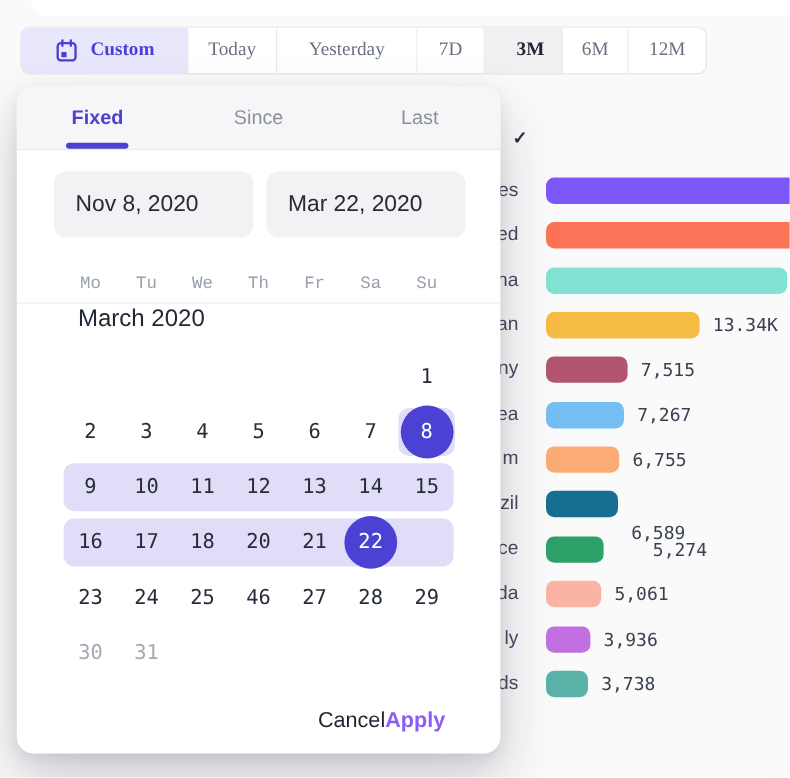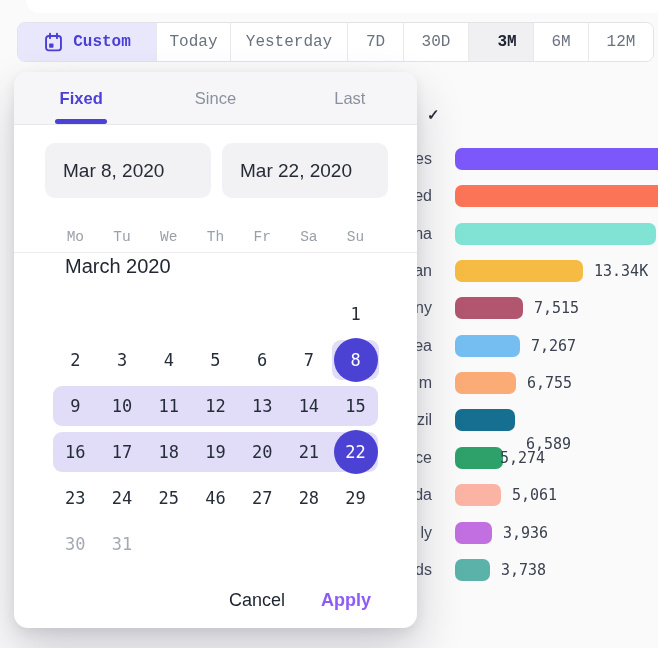--- a/index.html
+++ b/index.html
@@ -13,21 +13,21 @@
   .top-card-edge{position:absolute;left:26px;top:0;right:-4px;height:13px;background:#ffffff;border-bottom-left-radius:16px;}
 
   
   .toolbar{
     position:absolute;left:17px;top:22px;height:40px;display:flex;z-index:5;
     background:#fff;border:1px solid #e2e3e8;border-radius:8px;overflow:hidden;box-sizing:border-box;
   }
   .tb-item{
     display:flex;align-items:center;justify-content:center;gap:9px;flex:none;
     border:none;border-right:1px solid #e8e9ed;background:#fff;
-    color:#6a7280;font-size:16px;font-weight:500;font-family:Liberation Mono, monospace;cursor:pointer;padding:0;
+    color:#6a7280;font-size:16px;font-weight:500;font-family:Liberation Serif, serif;cursor:pointer;padding:0;
   }
   .tb-item:last-child{border-right:none;}
   .tb-item.custom{background:#e9e7fb;color:#4b3fd4;font-weight:600;}
   .tb-item.selected{background:#f0f0f3;color:#1f2430;font-weight:700;padding-left:12px;}
   .cal-ico{display:flex;align-items:center;}
   .cal-ico svg{display:block;}
 
   
   .chart{position:absolute;inset:0;z-index:1;}
   .chart-row{position:absolute;left:0;right:0;}
@@ -68,21 +68,21 @@
   .cell{position:relative;z-index:1;width:46.71px;height:46px;display:flex;align-items:center;justify-content:center;
     font-family:"DejaVu Sans Mono",monospace;font-size:17px;color:#262d3a;cursor:pointer;}
   .cell.empty{cursor:default;}
   .cell.muted{color:#a4aab4;}
   .cell.selected{color:#ffffff;}
   .cell.selected::before{content:"";position:absolute;z-index:-1;width:44px;height:44px;border-radius:50%;
     background:#4b42d4;left:50%;top:50%;transform:translate(-50%,-50%);}
   .cell.solo-bg::after{content:"";position:absolute;z-index:-2;left:0;right:0;top:3px;bottom:3px;
     background:#e1ddf8;border-radius:9px;}
 
-  .footer{position:absolute;top:513px;right:46px;height:30px;display:flex;gap:36px;align-items:center;}
+  .footer{position:absolute;top:513px;right:46px;height:30px;display:flex;align-items:center;}
   .btn{background:none;border:none;font-family:inherit;font-size:18px;cursor:pointer;padding:0;}
   .btn.cancel{color:#1d242f;font-weight:500;}
   .btn.apply{color:#8b5cf6;font-weight:600;}
 </style>
 </head>
 <body>
 
 <div class="top-card-edge"></div>
 
 <div class="toolbar" id="toolbar">
@@ -99,23 +99,20 @@
     </button>
     <button class="tb-item" style="width: 74px;">
       <span>Today</span>
     </button>
     <button class="tb-item" style="width: 117px;">
       <span>Yesterday</span>
     </button>
     <button class="tb-item" style="width: 56px;">
       <span>7D</span>
     </button>
-    <button class="tb-item" style="width: 65px;">
-      <span>30D</span>
-    </button>
     <button class="tb-item selected" style="width: 65px;">
       <span>3M</span>
     </button>
     <button class="tb-item" style="width: 55px;">
       <span>6M</span>
     </button>
     <button class="tb-item" style="width: 64px;">
       <span>12M</span>
     </button>
   </div>
@@ -155,21 +152,21 @@
       <span class="chart-value" style="left: 527px;">6,755</span>
     </div>
     <div class="chart-row" style="top: 409.45px; height: 22px;">
       <span class="chart-label">zil</span>
       <div class="chart-bar" style="left: 455px; width: 60px; height: 22px; background: rgb(22, 111, 144);"></div>
       <span class="chart-value" style="left: 526px; margin-top: 24px;">6,589</span>
     </div>
     <div class="chart-row" style="top: 446.8px; height: 22px;">
       <span class="chart-label">ce</span>
       <div class="chart-bar" style="left: 455px; width: 48px; height: 22px; background: rgb(46, 161, 107);"></div>
-      <span class="chart-value" style="left: 500px;">5,274</span>
+      <span class="chart-value" style="left: 544px;">5,274</span>
     </div>
     <div class="chart-row" style="top: 484.15px; height: 22px;">
       <span class="chart-label">da</span>
       <div class="chart-bar" style="left: 455px; width: 46px; height: 22px; background: rgb(251, 179, 163);"></div>
       <span class="chart-value" style="left: 512px;">5,061</span>
     </div>
     <div class="chart-row" style="top: 521.5px; height: 22px;">
       <span class="chart-label">ly</span>
       <div class="chart-bar" style="left: 455px; width: 37px; height: 22px; background: rgb(193, 111, 225);"></div>
       <span class="chart-value" style="left: 503px;">3,936</span>
@@ -182,21 +179,21 @@
   </div>
 
 <div class="modal">
   <div class="tabs" id="tabs">
       <button class="tab active">Fixed</button>
       <button class="tab">Since</button>
       <button class="tab">Last</button>
     </div>
 
   <div class="inputs">
-    <div class="date-input">Mar 8, 2020</div>
+    <div class="date-input">Nov 8, 2020</div>
     <div class="date-input">Mar 22, 2020</div>
   </div>
 
   <div class="weekdays" id="weekdays">
       <span class="wd">Mo</span>
       <span class="wd">Tu</span>
       <span class="wd">We</span>
       <span class="wd">Th</span>
       <span class="wd">Fr</span>
       <span class="wd">Sa</span>
@@ -231,21 +228,20 @@
         <span class="cell">11</span>
         <span class="cell">12</span>
         <span class="cell">13</span>
         <span class="cell">14</span>
         <span class="cell">15</span>
       </div>
       <div class="cal-week range">
         <span class="cell">16</span>
         <span class="cell">17</span>
         <span class="cell">18</span>
-        <span class="cell">19</span>
         <span class="cell">20</span>
         <span class="cell">21</span>
         <span class="cell selected">22</span>
       </div>
       <div class="cal-week">
         <span class="cell">23</span>
         <span class="cell">24</span>
         <span class="cell">25</span>
         <span class="cell">46</span>
         <span class="cell">27</span>

